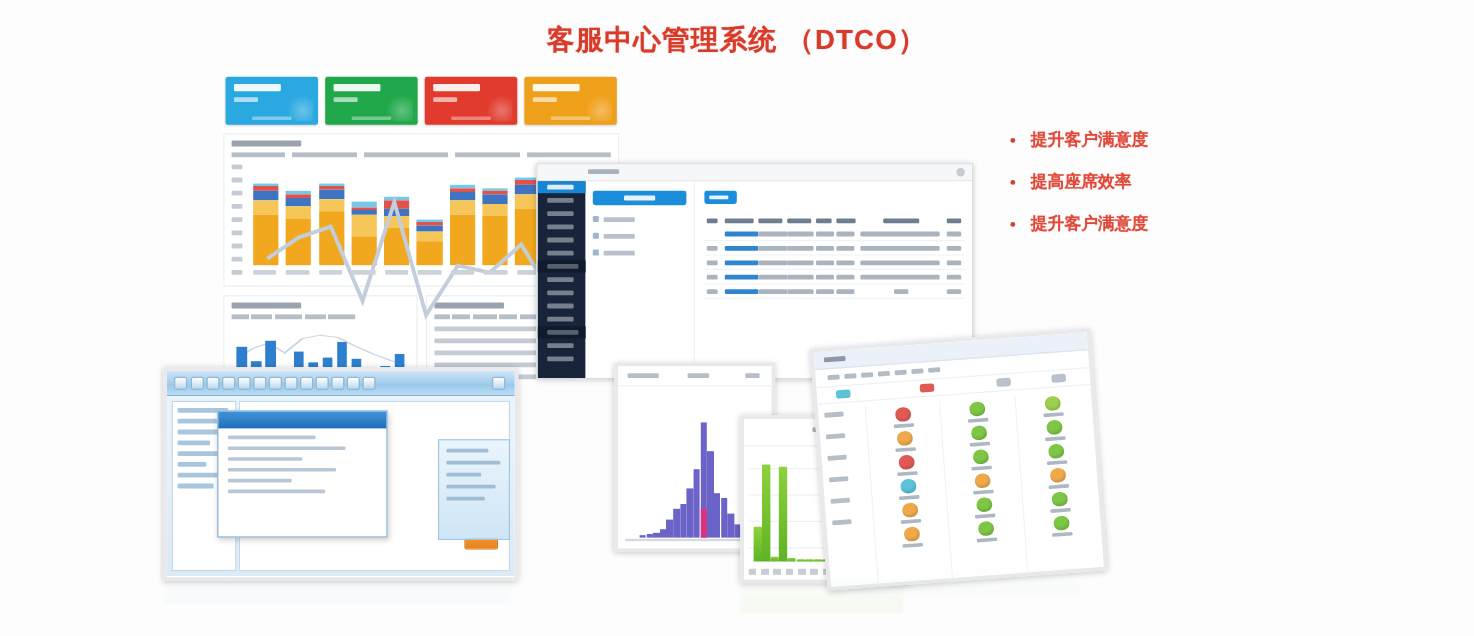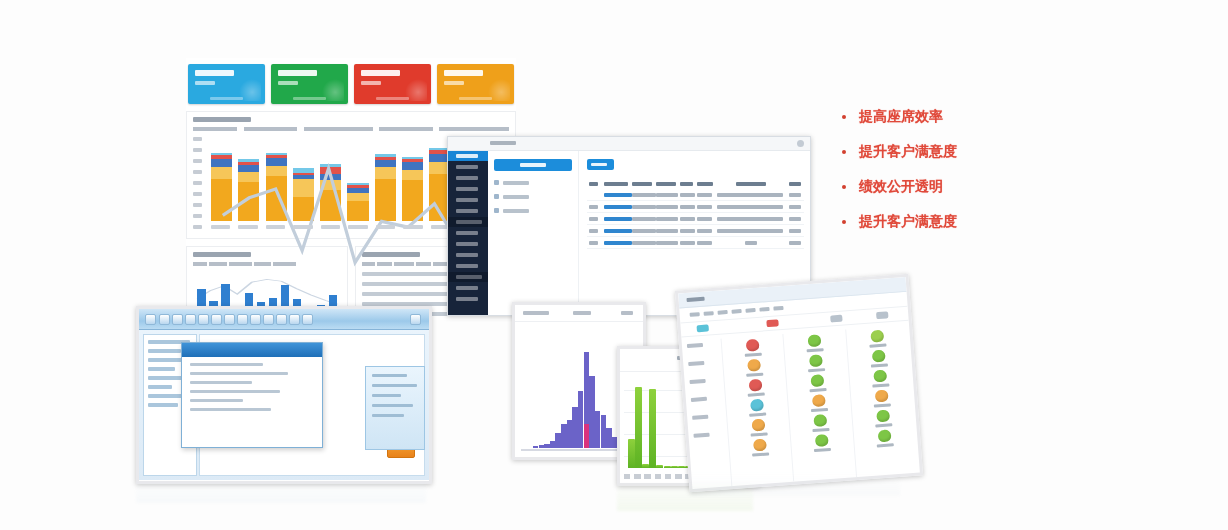--- a/index.html
+++ b/index.html
@@ -202,20 +202,21 @@
   .reflect{
     position:absolute;opacity:.13;filter:blur(1.4px);
     transform:scaleY(-1);pointer-events:none;
   }
 </style>
 </head>
 <body>
 
 <div class="stage">
 
+  <div class="page-title">客服中心管理系统 （DTCO）</div>
 
   <div class="win" id="dash">
 
     <div class="kpis">
       <div class="kpi" style="background:#2aa9e0">
         <span class="k-t"></span>
         <span class="k-s"></span>
         <span class="k-b"></span>
         <span class="k-g"></span>
       </div>
@@ -852,29 +853,25 @@
        background:linear-gradient(180deg,rgba(120,195,60,.55),rgba(255,255,255,0));"></div>
   <div class="reflect" style="left:136px;top:479px;width:290px;height:24px;
        background:linear-gradient(180deg,rgba(150,190,220,.45),rgba(255,255,255,0));"></div>
   <div class="reflect" style="left:690px;top:470px;width:210px;height:26px;
        background:linear-gradient(180deg,rgba(170,190,205,.4),rgba(255,255,255,0));"></div>
 
   <div class="values">
     <ul class="values-list" id="values-list">
         <li>
           <span class="bullet"></span>
-          <span>提高座席效率</span>
-        </li>
-        <li>
-          <span class="bullet"></span>
           <span>提升客户满意度</span>
         </li>
         <li>
           <span class="bullet"></span>
-          <span>绩效公开透明</span>
+          <span>提高座席效率</span>
         </li>
         <li>
           <span class="bullet"></span>
           <span>提升客户满意度</span>
         </li>
       </ul>
   </div>
 
 </div>
 

